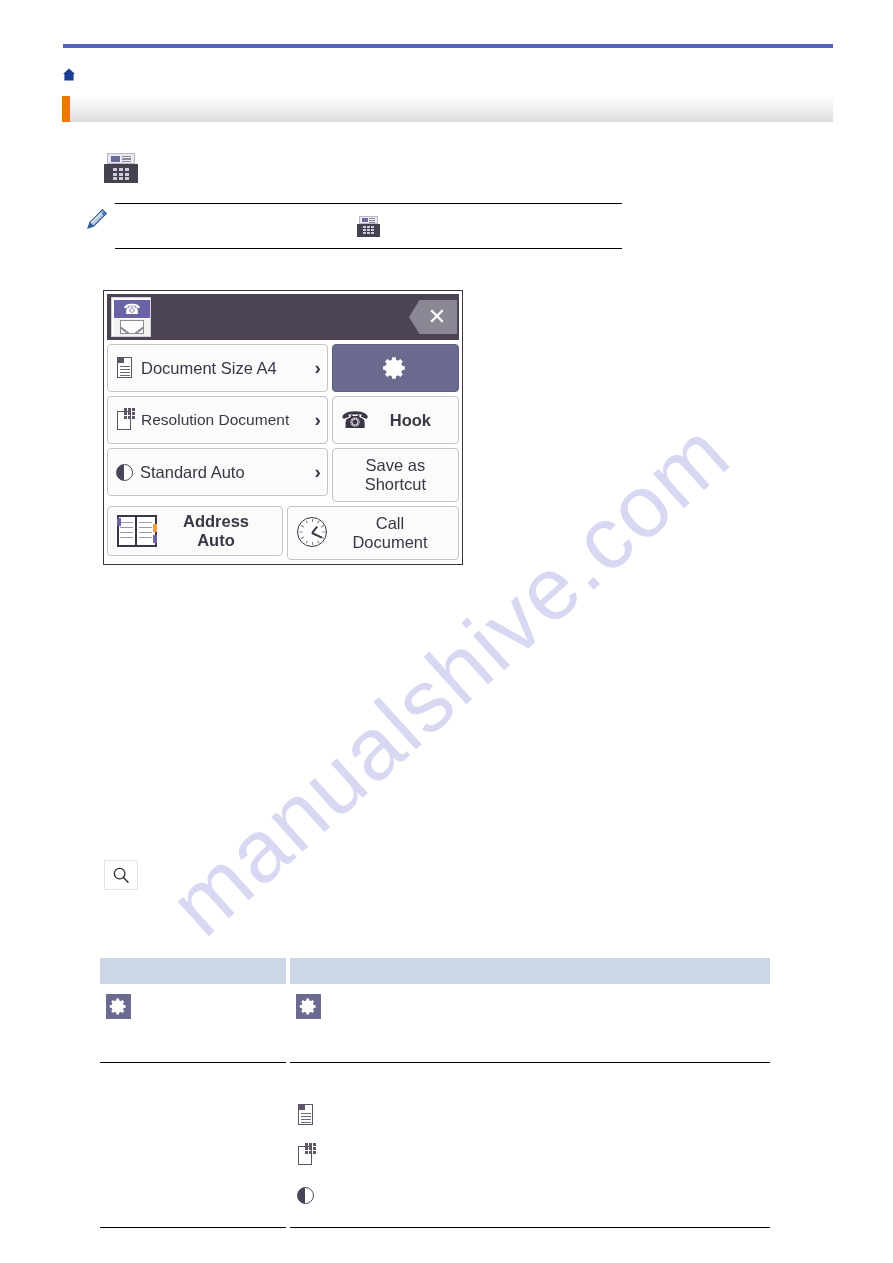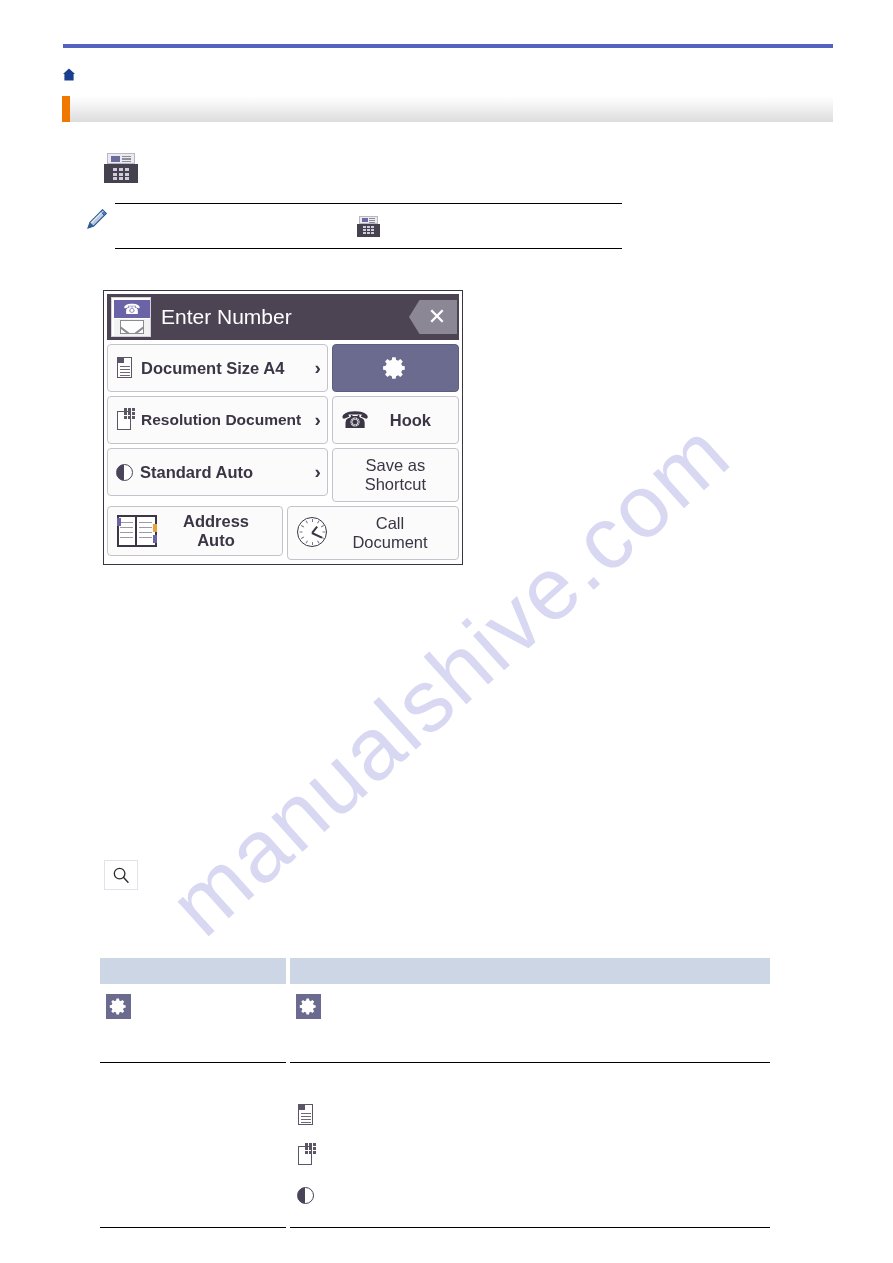--- a/index.html
+++ b/index.html
@@ -298,21 +298,20 @@
     position: relative;
   }
   .lcd-row-btn {
     height: 48px;
     padding: 0 6px 0 7px;
   }
   .lcd-row-btn .lbl {
     flex: 1 1 auto;
     margin-left: 6px;
     white-space: nowrap;
-    font-weight: bold;
   }
   .lcd-row-btn .chev {
     font-size: 19px;
     font-weight: bold;
     color: #3b3545;
     margin-left: 2px;
   }
   .lcd-row-btn.tight .lbl { font-size: 15.5px; }
 
   #btn-settings {
@@ -622,21 +621,20 @@
 
 <div id="lcd">
 
   <div id="lcd-header">
     <span id="lcd-fax-badge">
       <span class="bd-top"></span>
       <span class="bd-bot"></span>
       <span class="bd-handset">☎</span>
       <span class="bd-env"></span>
     </span>
-    <span id="lcd-title">Enter Number</span>
     <span id="lcd-close">✕</span>
   </div>
 
   <div id="lcd-body">
 
     <div id="lcd-col-left">
 
       <div class="lcd-btn lcd-row-btn">
         <span class="ic ic-doc">
           <span class="pg"></span>

